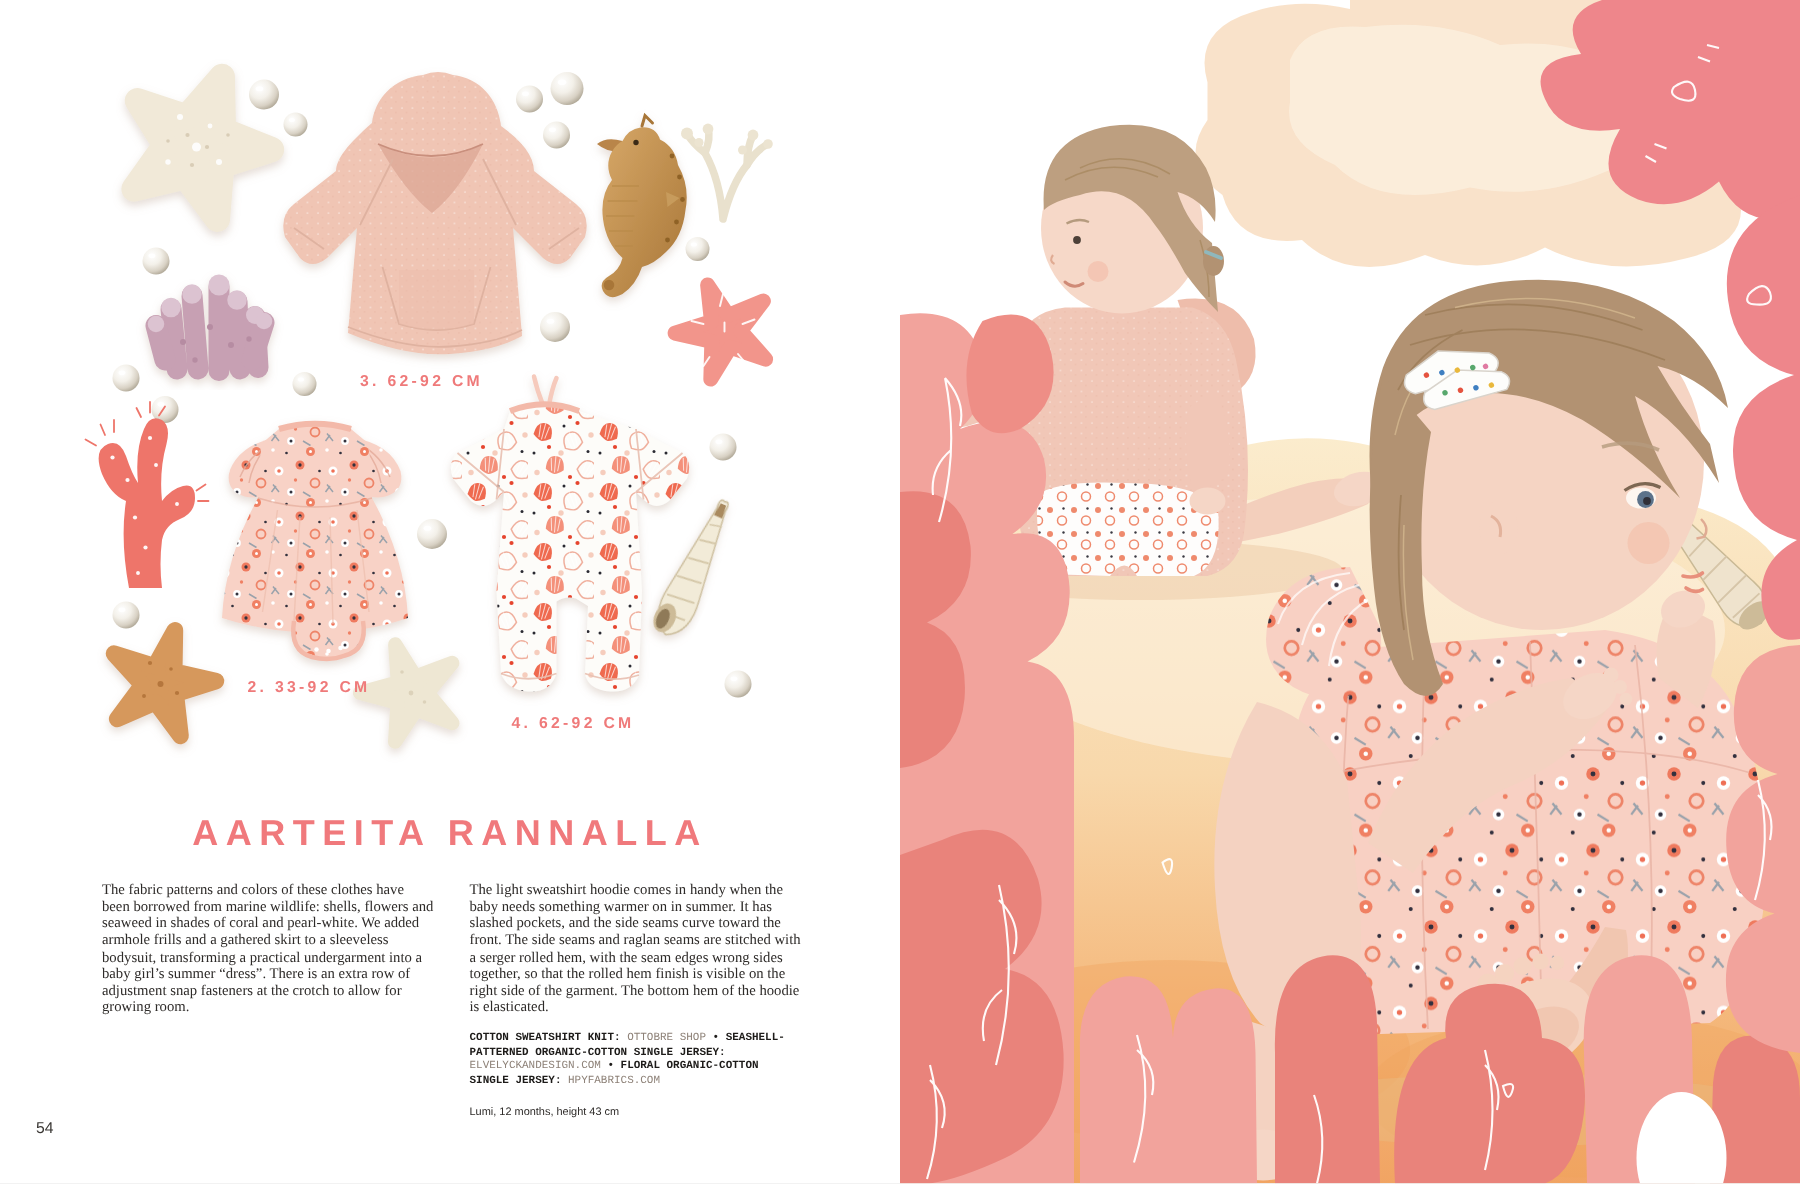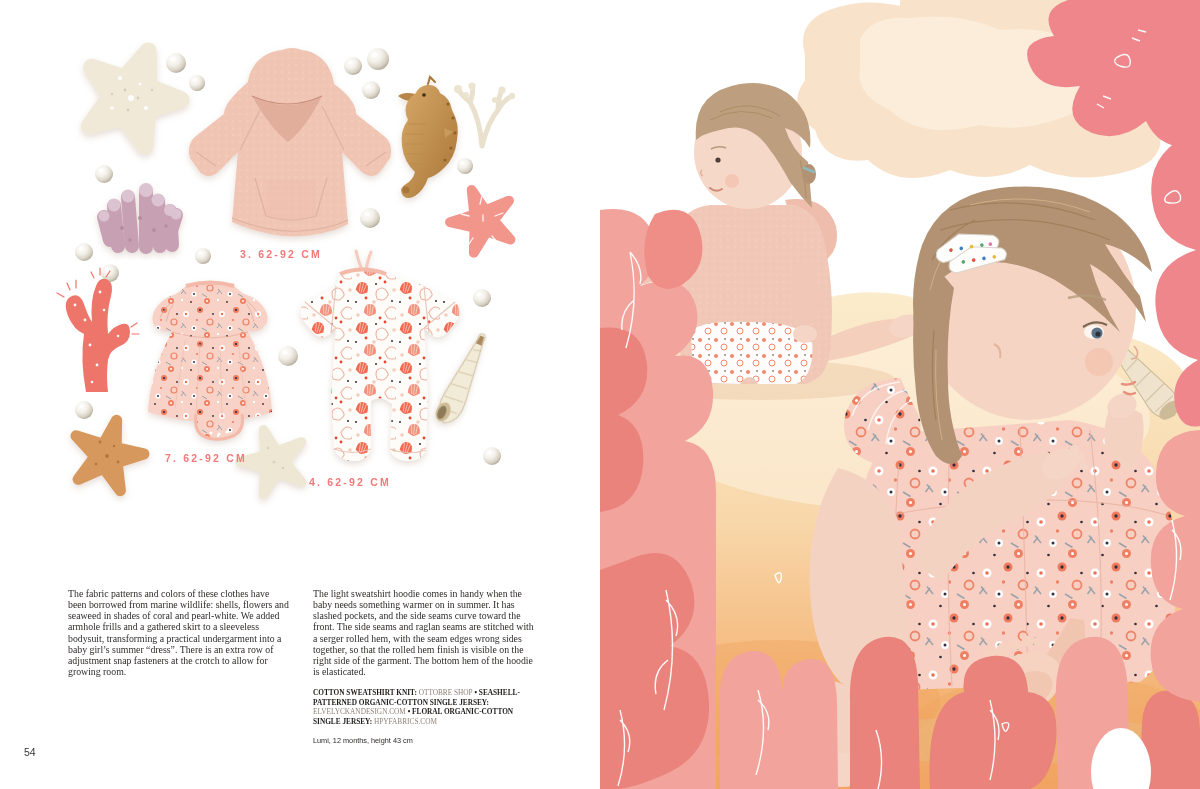--- a/index.html
+++ b/index.html
@@ -10,21 +10,21 @@
   .page-right{left:600px}
   svg.art{position:absolute;left:0;top:0;display:block}
   .size-label{position:absolute;transform:translateX(-50%);font-weight:bold;font-size:10.5px;
           letter-spacing:2.2px;color:#ef7a7a;white-space:nowrap}
   .title{position:absolute;left:0;top:526px;width:600px;text-align:center;font-size:24px;
           font-weight:bold;letter-spacing:5px;color:#f0797c;white-space:nowrap}
   .cols{position:absolute;left:68px;top:588px;width:466px;display:flex;gap:24px}
   .col{width:228px;font-family:"Liberation Serif",serif;font-size:9.8px;line-height:1.14;
           color:#2e2b29}
   .col p{margin:0 0 11px 0}
-  .credits{margin-top:2px;font-family:Liberation Serif, serif;font-size:7.3px;
+  .credits{margin-top:2px;font-family:Liberation Mono, monospace;font-size:7.3px;
           line-height:1.3;color:#1d1b19;font-weight:bold}
   .credits .soft{color:#8d8177;font-weight:normal}
   .model{font-family:"Liberation Sans",sans-serif;font-size:7.3px;font-weight:normal;
           color:#2e2b29;margin-top:2px}
   .folio{position:absolute;font-family:Liberation Sans, sans-serif;font-size:10.5px;color:#3a3734}
   .folio-left{left:24px;top:746px}
   .folio-right{right:22px;top:751px;color:#3c3530}
 </style>
 </head>
 <body>
@@ -303,23 +303,24 @@
         <use href="#starSlim" transform="translate(274,462) rotate(-18) scale(34)" fill="#eee7d3" stroke="#eee7d3" stroke-width="0.28" stroke-linejoin="round"></use>
         <g fill="#d8cdb4" opacity="0.8">
           <circle cx="274" cy="462" r="1.6"></circle>
             <circle cx="268" cy="448" r="1.2"></circle>
             <circle cx="283" cy="468" r="1.2"></circle>
         </g>
       </g>
     </svg>
 
     <div class="size-label" style="left:281px;top:248px">3. 62-92 CM</div>
-    <div class="size-label" style="left:206px;top:452px">7. 62-92 CM</div>
-    <div class="size-label" style="left:350px;top:476px">4. 62-92 CM</div>
-
+    <div class="size-label" style="left:206px;top:452px">2. 33-92 CM</div>
+    <div class="size-label" style="left:382px;top:476px">4. 62-92 CM</div>
+
+    <h1 class="title">AARTEITA RANNALLA</h1>
 
     <div class="cols">
       <div class="col">
         <p>The fabric patterns and colors of these clothes have been borrowed from marine wildlife: shells, flowers and seaweed in shades of coral and pearl-white. We added armhole frills and a gathered skirt to a sleeveless bodysuit, transforming a practical undergarment into a baby girl’s summer “dress”. There is an extra row of adjustment snap fasteners at the crotch to allow for growing room.</p>
       </div>
       <div class="col">
         <p>The light sweatshirt hoodie comes in handy when the baby needs something warmer on in summer. It has slashed pockets, and the side seams curve toward the front. The side seams and raglan seams are stitched with a serger rolled hem, with the seam edges wrong sides together, so that the rolled hem finish is visible on the right side of the garment. The bottom hem of the hoodie is elasticated.</p>
         <p class="credits"><span>COTTON SWEATSHIRT KNIT: </span><span class="soft">OTTOBRE SHOP</span><span> • </span><span>SEASHELL-PATTERNED ORGANIC-COTTON SINGLE JERSEY: </span><span class="soft">ELVELYCKANDESIGN.COM</span><span> • </span><span>FLORAL ORGANIC-COTTON SINGLE JERSEY: </span><span class="soft">HPYFABRICS.COM</span></p>
         <p class="model">Lumi, 12 months, height 43 cm</p>
       </div>

